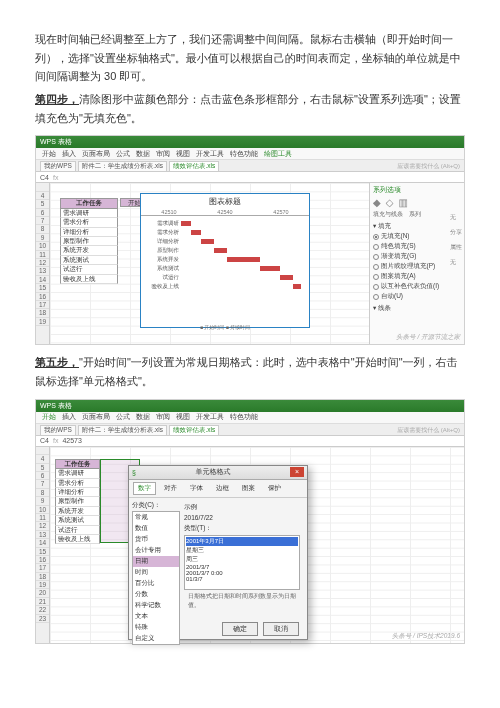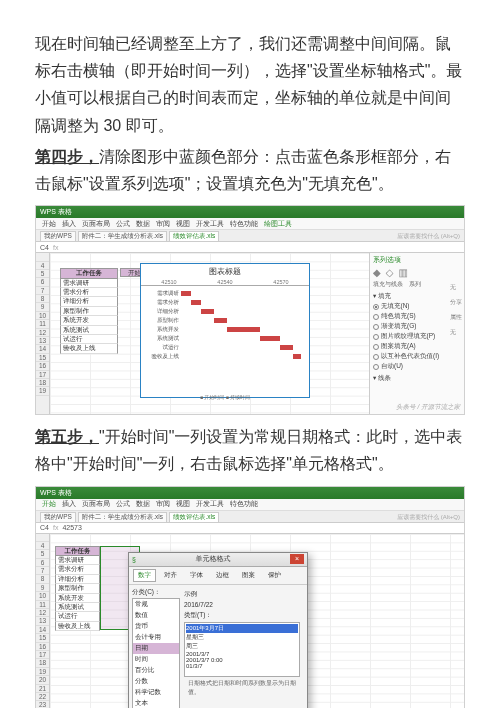--- a/index.html
+++ b/index.html
@@ -7,21 +7,21 @@
       width: 500px;
       font-family: "Microsoft YaHei", SimSun, sans-serif;
       font-size: 12px;
       color: #333;
       background: #fff;
       padding: 30px 35px;
     }
     .para {
       line-height: 1.7;
       margin-bottom: 4px;
-      font-size: 16px;
+      font-size: 11px;
     }
     .step-label {
       font-weight: bold;
       text-decoration: underline;
       margin-top: 18px;
     }
     .screenshot {
       margin: 8px 0;
       border: 1px solid #d0d0d0;
       background: #7dd3fc;

